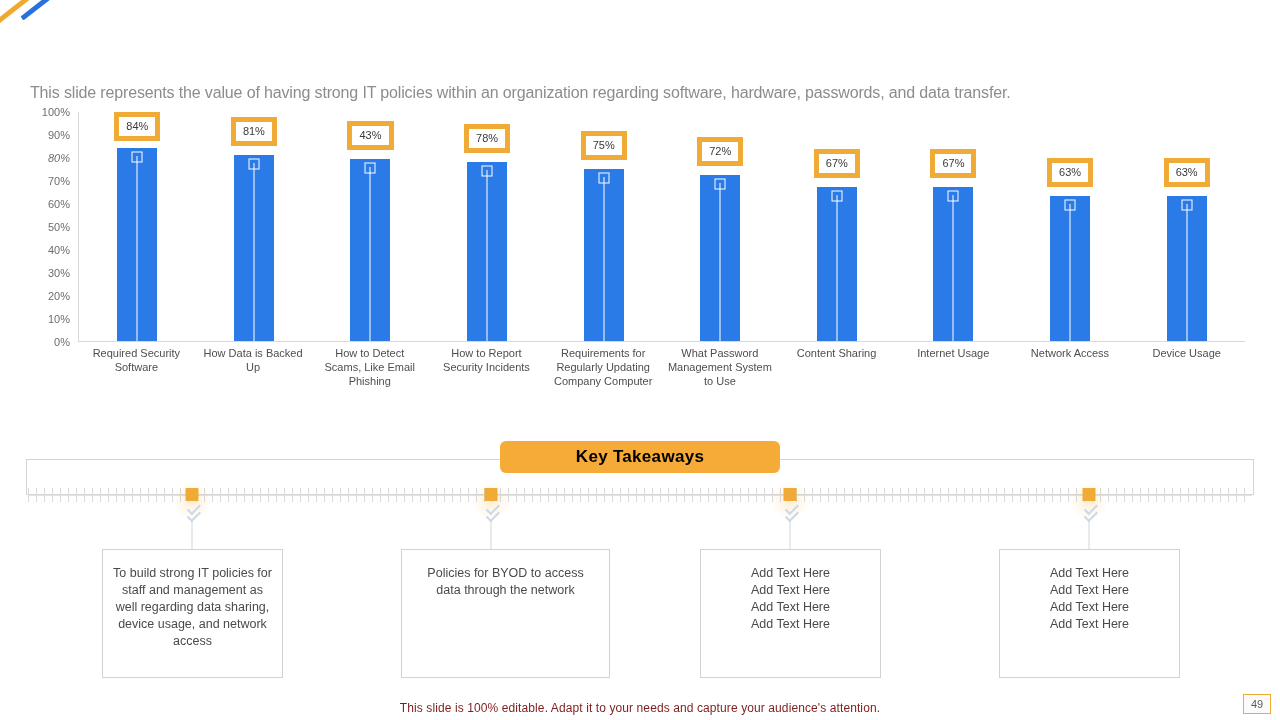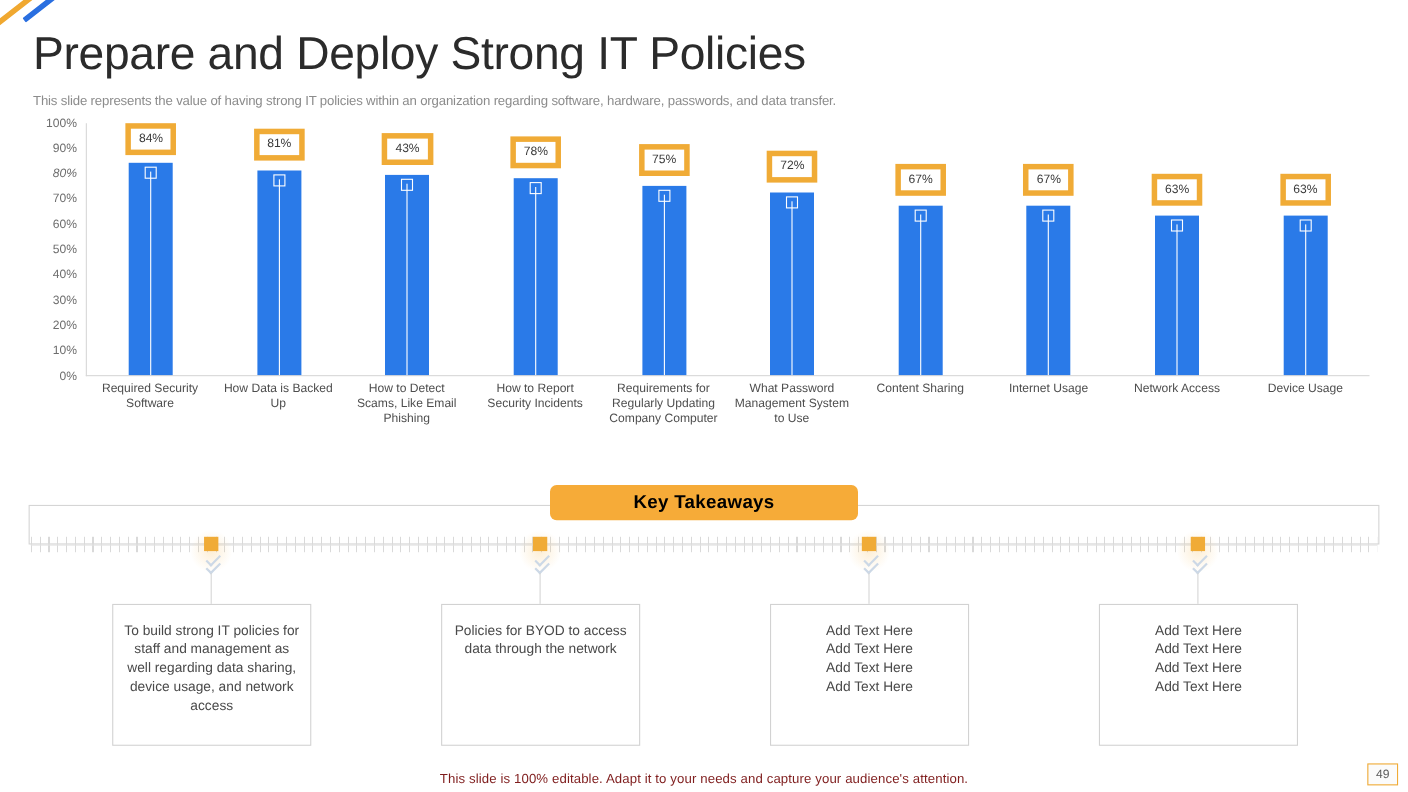--- a/index.html
+++ b/index.html
@@ -19,21 +19,21 @@
   .stripe-blue   { width: 40px; background: #2a6fe0; left: 22px; top: 16px; transform: rotate(-38deg); }
 
   
   .page-title {
     position: absolute; left: 30px; top: 24px;
     font-size: 42px; font-weight: 400; color: #2b2b2b;
     letter-spacing: -0.3px; line-height: 50px; white-space: nowrap;
   }
   .page-subtitle {
     position: absolute; left: 30px; top: 84px;
-    font-size: 12px; color: #8c8c8c; letter-spacing: -0.15px; white-space: nowrap;
+    font-size: 16px; color: #8c8c8c; letter-spacing: -0.15px; white-space: nowrap;
   }
 
   
   .chart { position: absolute; left: 30px; top: 112px; width: 1215px; height: 285px; }
   .y-axis { position: absolute; left: 0; top: 0; width: 46px; height: 230px; }
   .y-tick {
     position: absolute; right: 6px; width: 44px; text-align: right;
     font-size: 11px; color: #6d6d6d; transform: translateY(-50%);
   }
   .plot {
@@ -129,21 +129,20 @@
 </head>
 <body>
 
 <div id="slide">
 
   <div class="corner-deco">
     <div class="stripe stripe-orange"></div>
     <div class="stripe stripe-blue"></div>
   </div>
 
-  <div class="page-title">Prepare and Deploy Strong IT Policies</div>
   <div class="page-subtitle">This slide represents the value of having strong IT policies within an organization regarding software, hardware, passwords, and data transfer.</div>
 
   <div class="chart">
     <div class="y-axis" id="y-axis">
         <div class="y-tick" style="top: 230px;">0%</div>
         <div class="y-tick" style="top: 207px;">10%</div>
         <div class="y-tick" style="top: 184px;">20%</div>
         <div class="y-tick" style="top: 161px;">30%</div>
         <div class="y-tick" style="top: 138px;">40%</div>
         <div class="y-tick" style="top: 115px;">50%</div>
@@ -269,21 +268,21 @@
         <div class="chev" style="top: 0px;"></div>
         <div class="chev" style="top: 7px;"></div>
       </div>
       <div class="connector" style="left: 1089px; top: 521px; height: 28px;"></div>
     </div>
 
   <div id="tboxes">
       <div class="tbox" style="left: 102px; width: 181px;">
         <p>To build strong IT policies for staff and management as well regarding data sharing, device usage, and network access</p>
       </div>
-      <div class="tbox" style="left: 401px; width: 181px;">
+      <div class="tbox" style="left: 401px; width: 209px;">
         <p>Policies for BYOD to access data through the network</p>
       </div>
       <div class="tbox" style="left: 700px; width: 181px;">
         <p>Add Text Here
 Add Text Here
 Add Text Here
 Add Text Here</p>
       </div>
       <div class="tbox" style="left: 999px; width: 181px;">
         <p>Add Text Here

